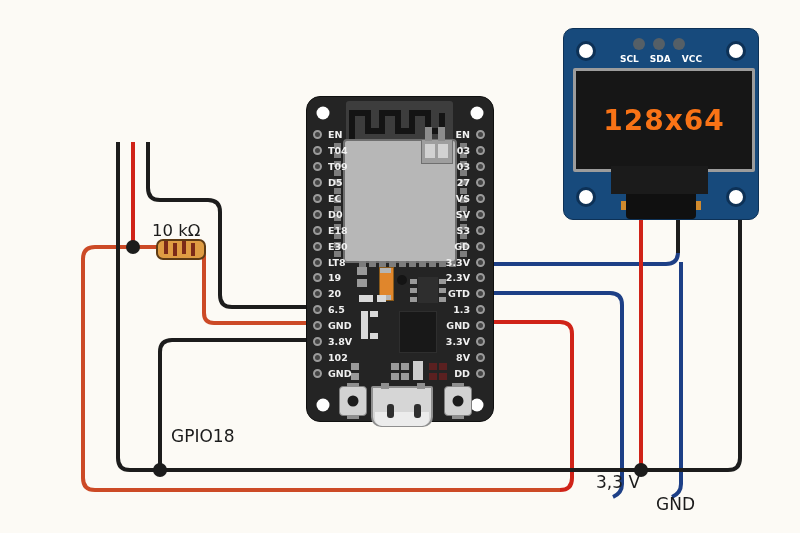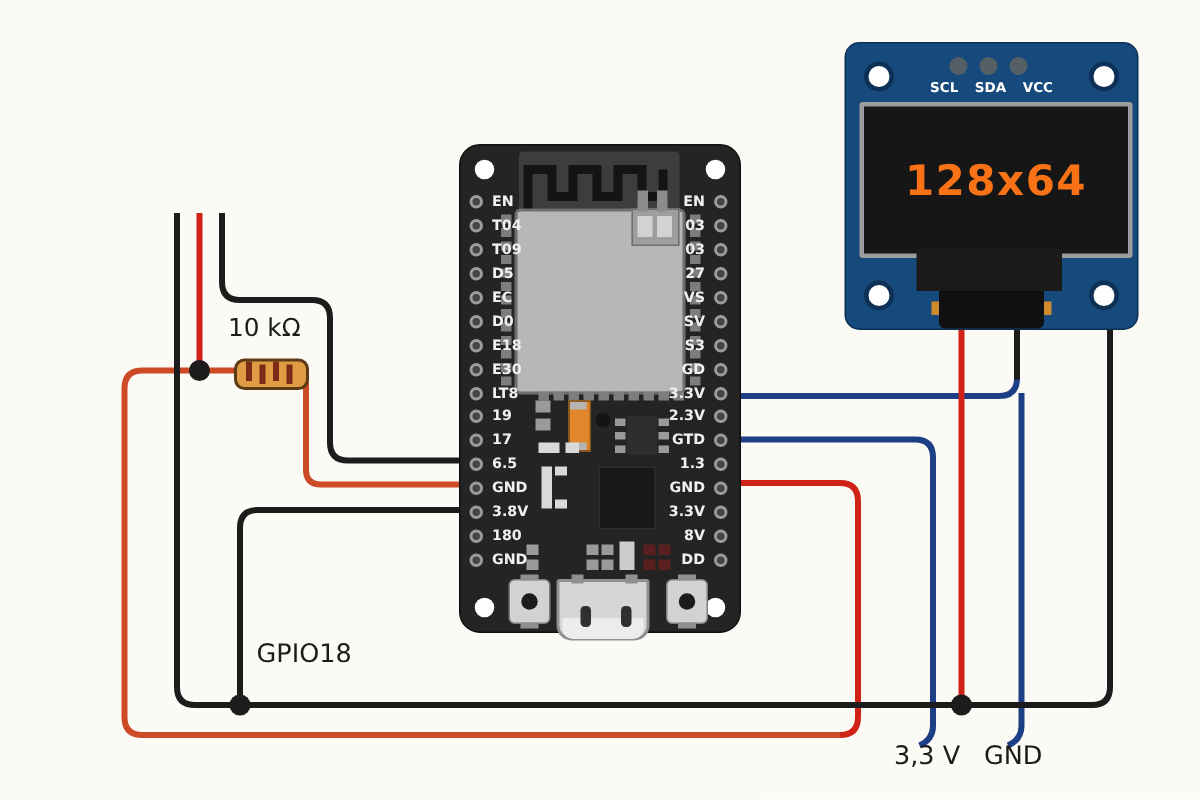--- a/index.html
+++ b/index.html
@@ -57,23 +57,23 @@
   #oled{left:563px;top:28px;width:194px;height:190px;background:#174a7c;border:1px solid #0d3156;border-radius:10px;}
   .oled-pad{position:absolute;top:9px;width:12px;height:12px;border-radius:50%;background:#555f66;}
   #oled-pin-labels{position:absolute;left:56px;top:25px;width:82px;display:flex;justify-content:space-between;color:#fff;font-size:9px;font-weight:bold;}
   #screen{left:9px;top:39px;width:176px;height:98px;background:#161616;border:3px solid #9c9c9c;border-radius:2px;display:flex;align-items:center;justify-content:center;}
   #screen-text{color:#f97316;font-size:28px;font-weight:bold;letter-spacing:1px;}
   #ribbon{left:47px;top:137px;width:97px;height:28px;background:#1b1b1b;}
   #oled-conn{left:62px;top:165px;width:70px;height:25px;background:#101010;border-radius:0 0 4px 4px;}
   .conn-tab{position:absolute;top:172px;width:6px;height:9px;background:#d08a2e;}
   
   .note{z-index:6;color:#1b1b1b;font-size:17px;}
-  #note-res{left:152px;top:209px;font-size:16.5px;}
+  #note-res{left:152px;top:221px;font-size:16.5px;}
   #note-gpio{left:171px;top:426px;}
-  #note-3v3{left:596px;top:494px;}
+  #note-3v3{left:596px;top:472px;}
   #note-gnd{left:656px;top:494px;}
 </style>
 </head>
 <body>
 
 <div id="stage">
 
   <svg id="wires" width="800" height="533" viewBox="0 0 800 533">
 
     <path d="M133 247 L194 247 Q204 247 204 257 L204 313 Q204 323 214 323 L316 323" fill="none" stroke-width="4" stroke="#cc4a26"></path>
@@ -201,37 +201,37 @@
         <div class="pin-row">
         <span class="pin-hole"></span>
         <span class="pin-label">LT8</span>
       </div>
         <div class="pin-row">
         <span class="pin-hole"></span>
         <span class="pin-label">19</span>
       </div>
         <div class="pin-row">
         <span class="pin-hole"></span>
-        <span class="pin-label">17</span>
+        <span class="pin-label">20</span>
       </div>
         <div class="pin-row">
         <span class="pin-hole"></span>
         <span class="pin-label">6.5</span>
       </div>
         <div class="pin-row">
         <span class="pin-hole"></span>
         <span class="pin-label">GND</span>
       </div>
         <div class="pin-row">
         <span class="pin-hole"></span>
         <span class="pin-label">3.8V</span>
       </div>
         <div class="pin-row">
         <span class="pin-hole"></span>
-        <span class="pin-label">180</span>
+        <span class="pin-label">102</span>
       </div>
         <div class="pin-row">
         <span class="pin-hole"></span>
         <span class="pin-label">GND</span>
       </div>
       </div>
     <div class="pin-col right">
 
     <div class="pin-row">
         <span class="pin-hole"></span>

